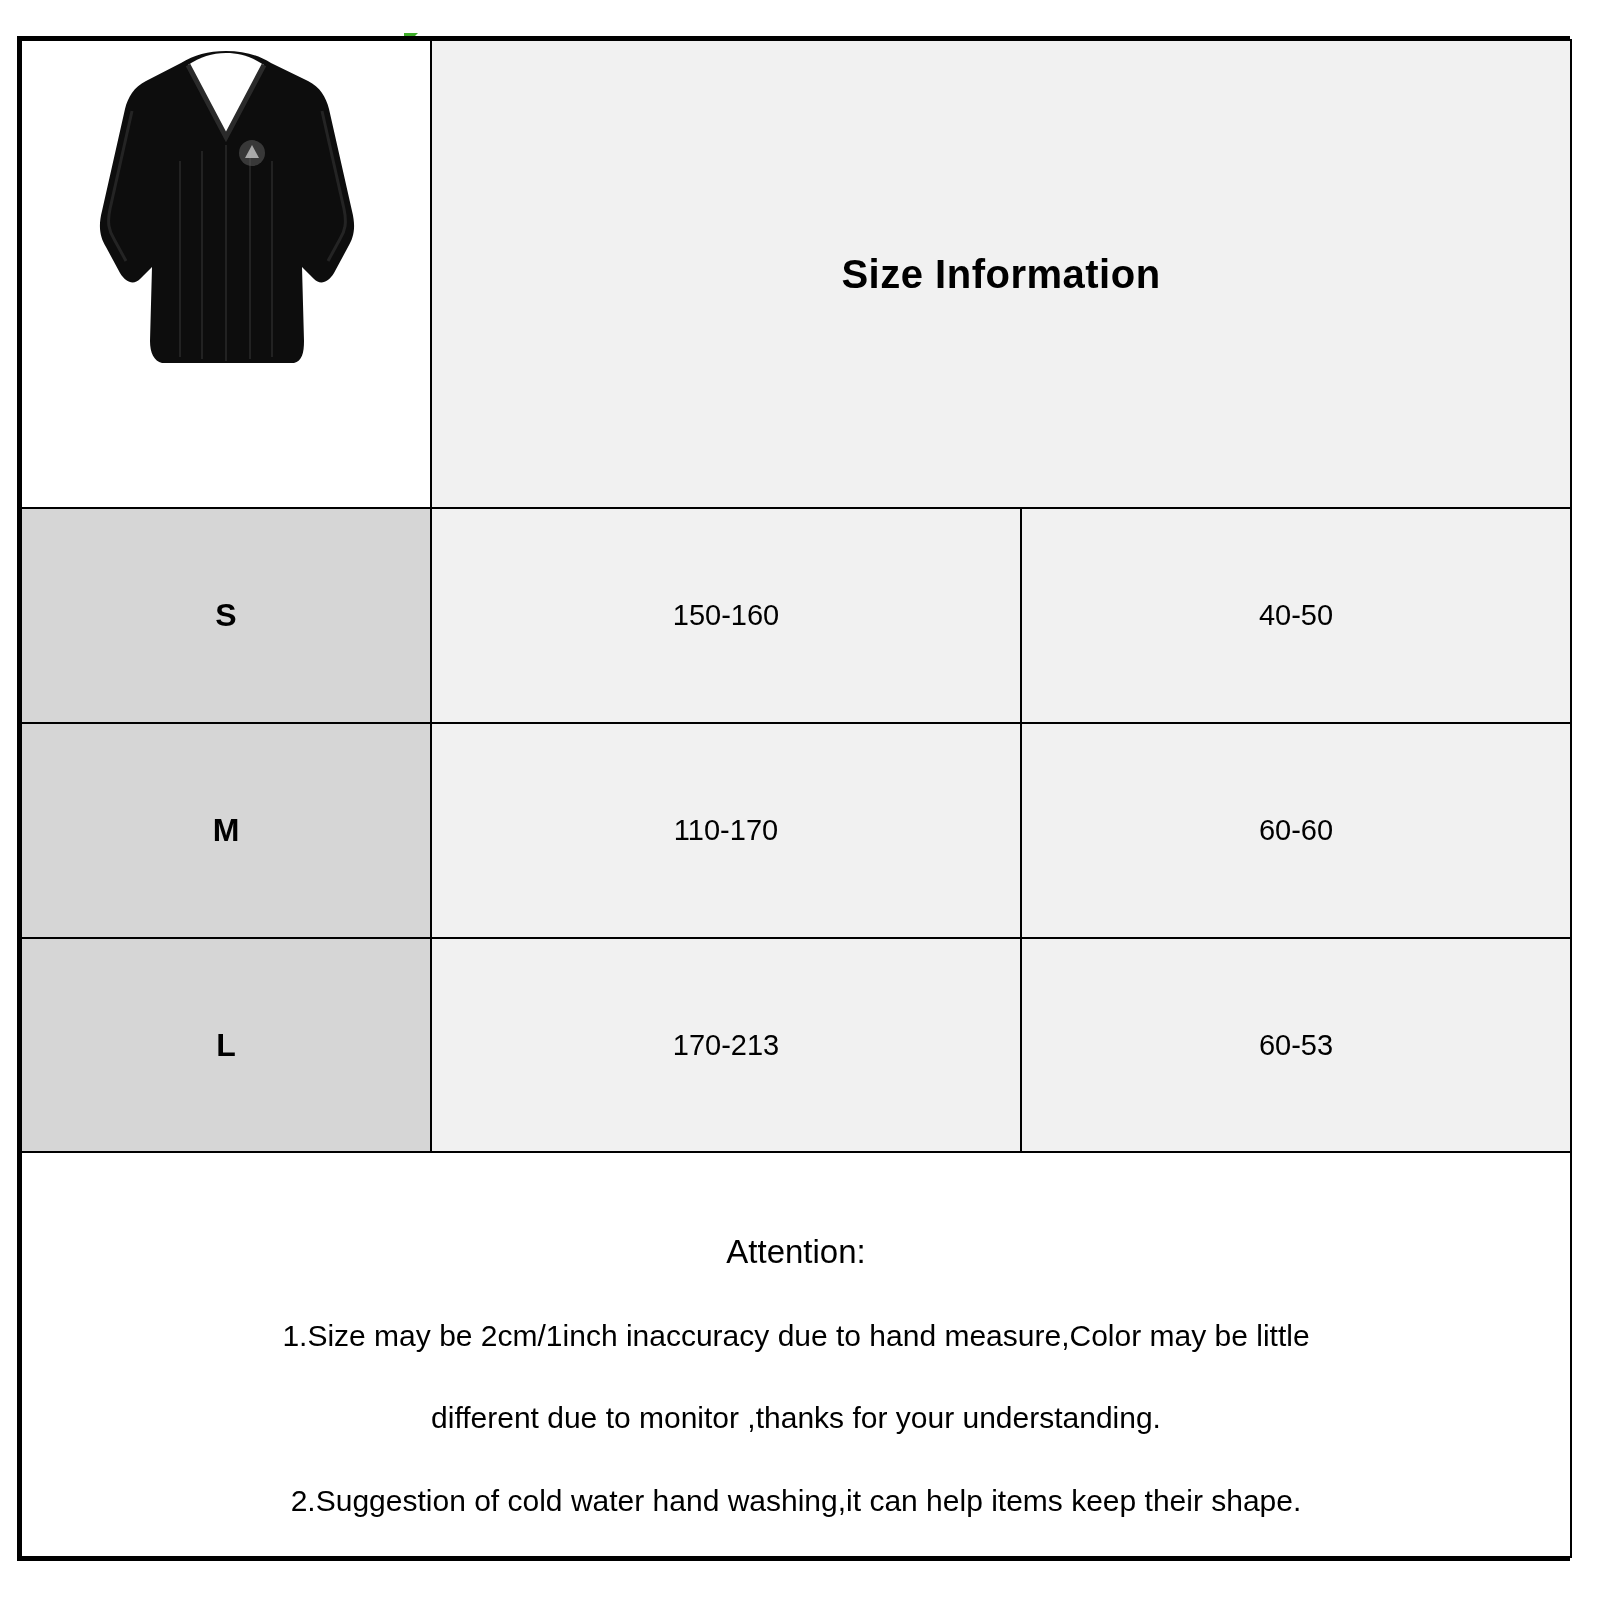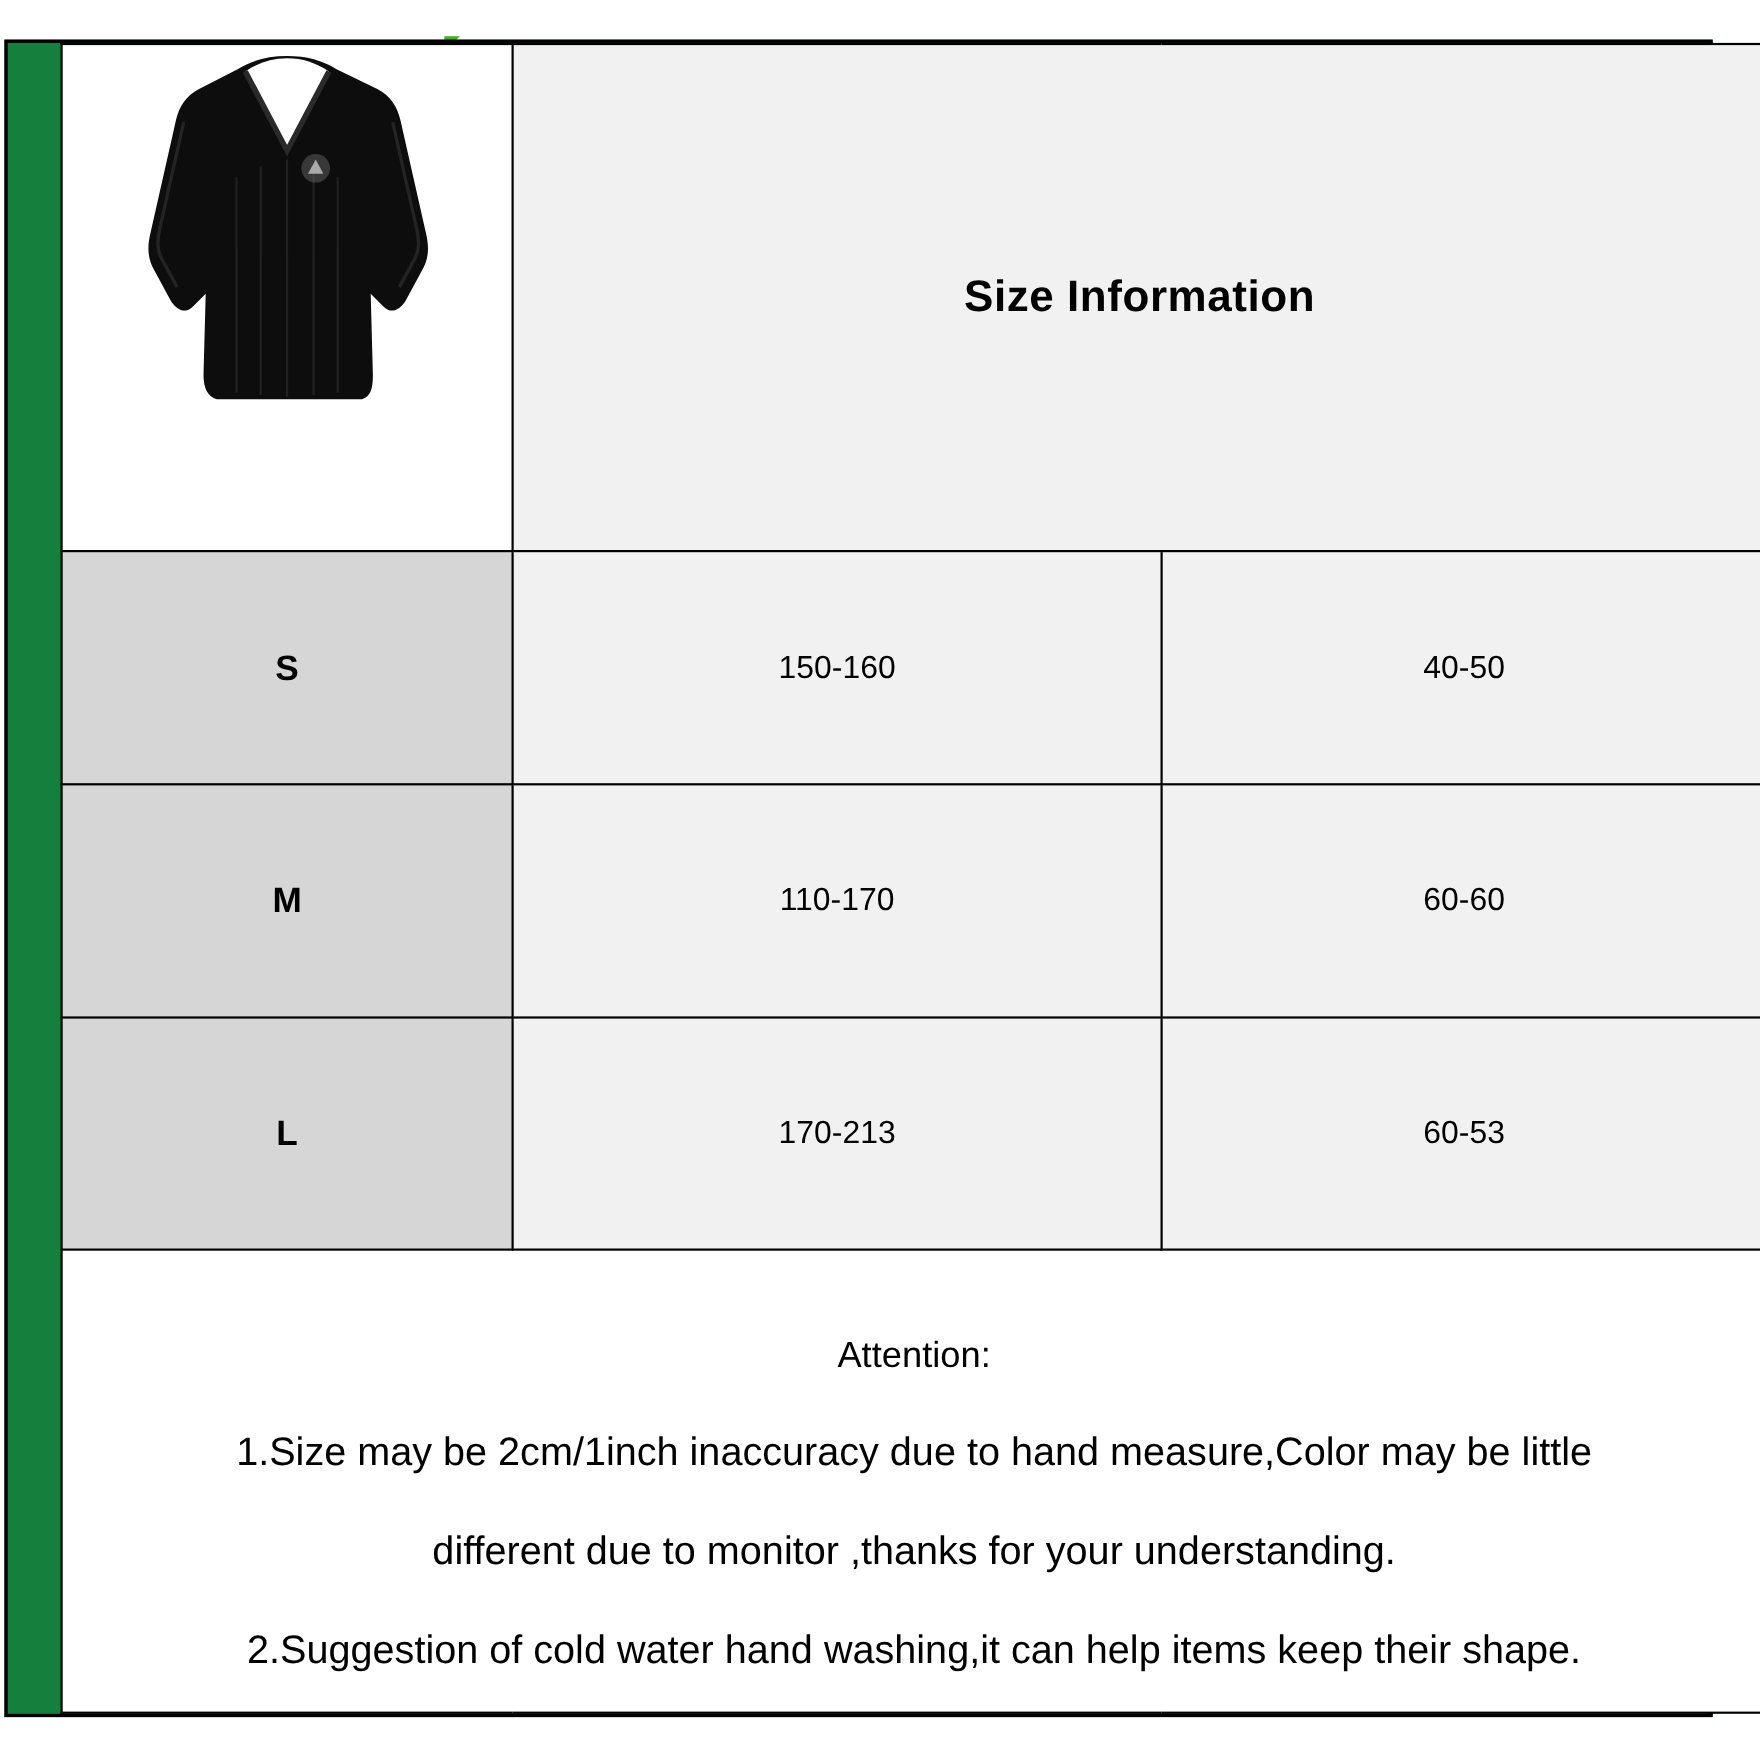--- a/index.html
+++ b/index.html
@@ -15,28 +15,27 @@
   }
   .sheet {
     position: relative;
     width: 1600px;
     height: 1600px;
     box-sizing: border-box;
     background: #ffffff;
   }
   .table-wrap {
     position: absolute;
-    left: 4px;
+    left: 17px;
     top: 36px;
     width: 1553px;
     height: 1525px;
     box-sizing: border-box;
     border: 3px solid #000000;
-    background: #15803d;
-    padding-left: 48px;
+    background: #4d7c0f;
   }
   table.size-table {
     width: 100%;
     height: 100%;
     border-collapse: collapse;
     table-layout: fixed;
   }
   table.size-table td {
     border: 2px solid #000000;
     text-align: center;
@@ -101,21 +100,21 @@
     padding: 14px 16px 10px 16px;
     height: 330px;
   }
   .attn-title {
     font-size: 33px;
     line-height: 1.28;
     color: #000000;
     margin-top: 37px;
   }
   .attn-line {
-    font-size: 36px;
+    font-size: 30px;
     line-height: 1.28;
     color: #000000;
     margin-top: 44px;
   }
 
   
   .corner-mark {
     position: absolute;
     left: 404px;
     top: 33px;

